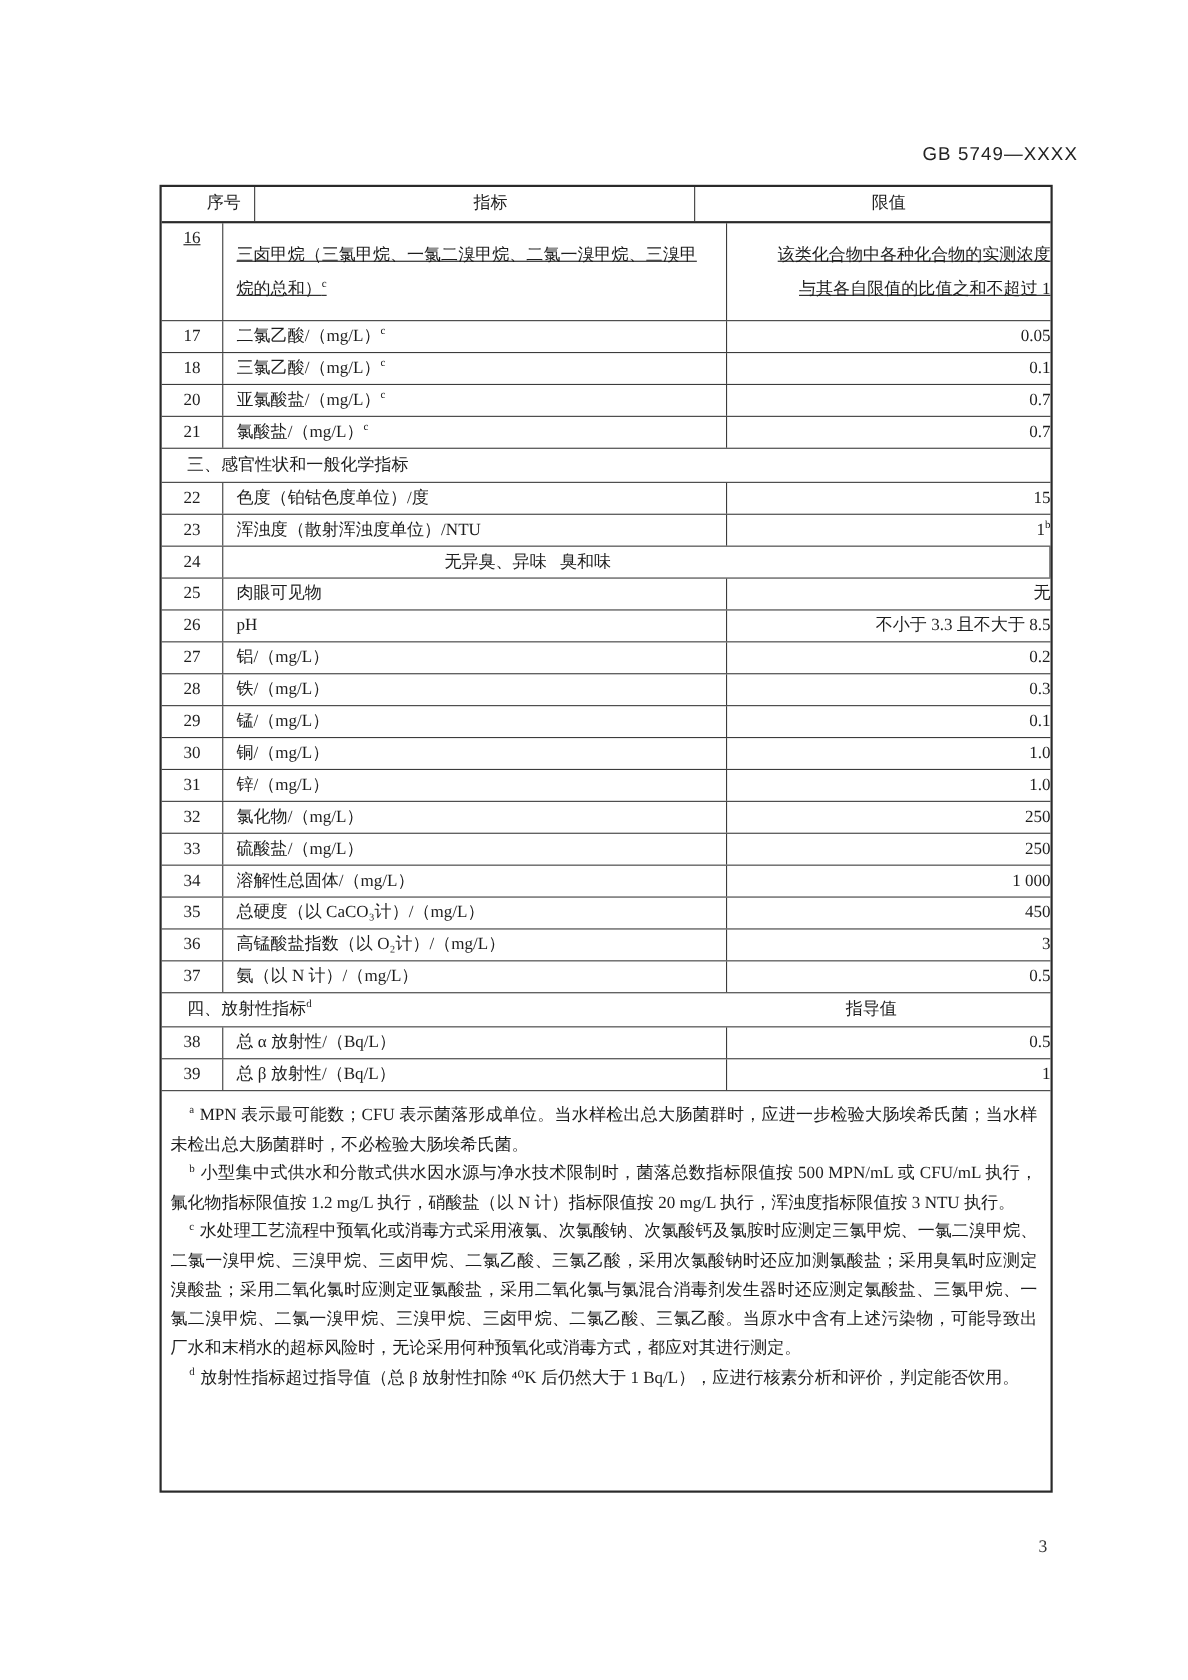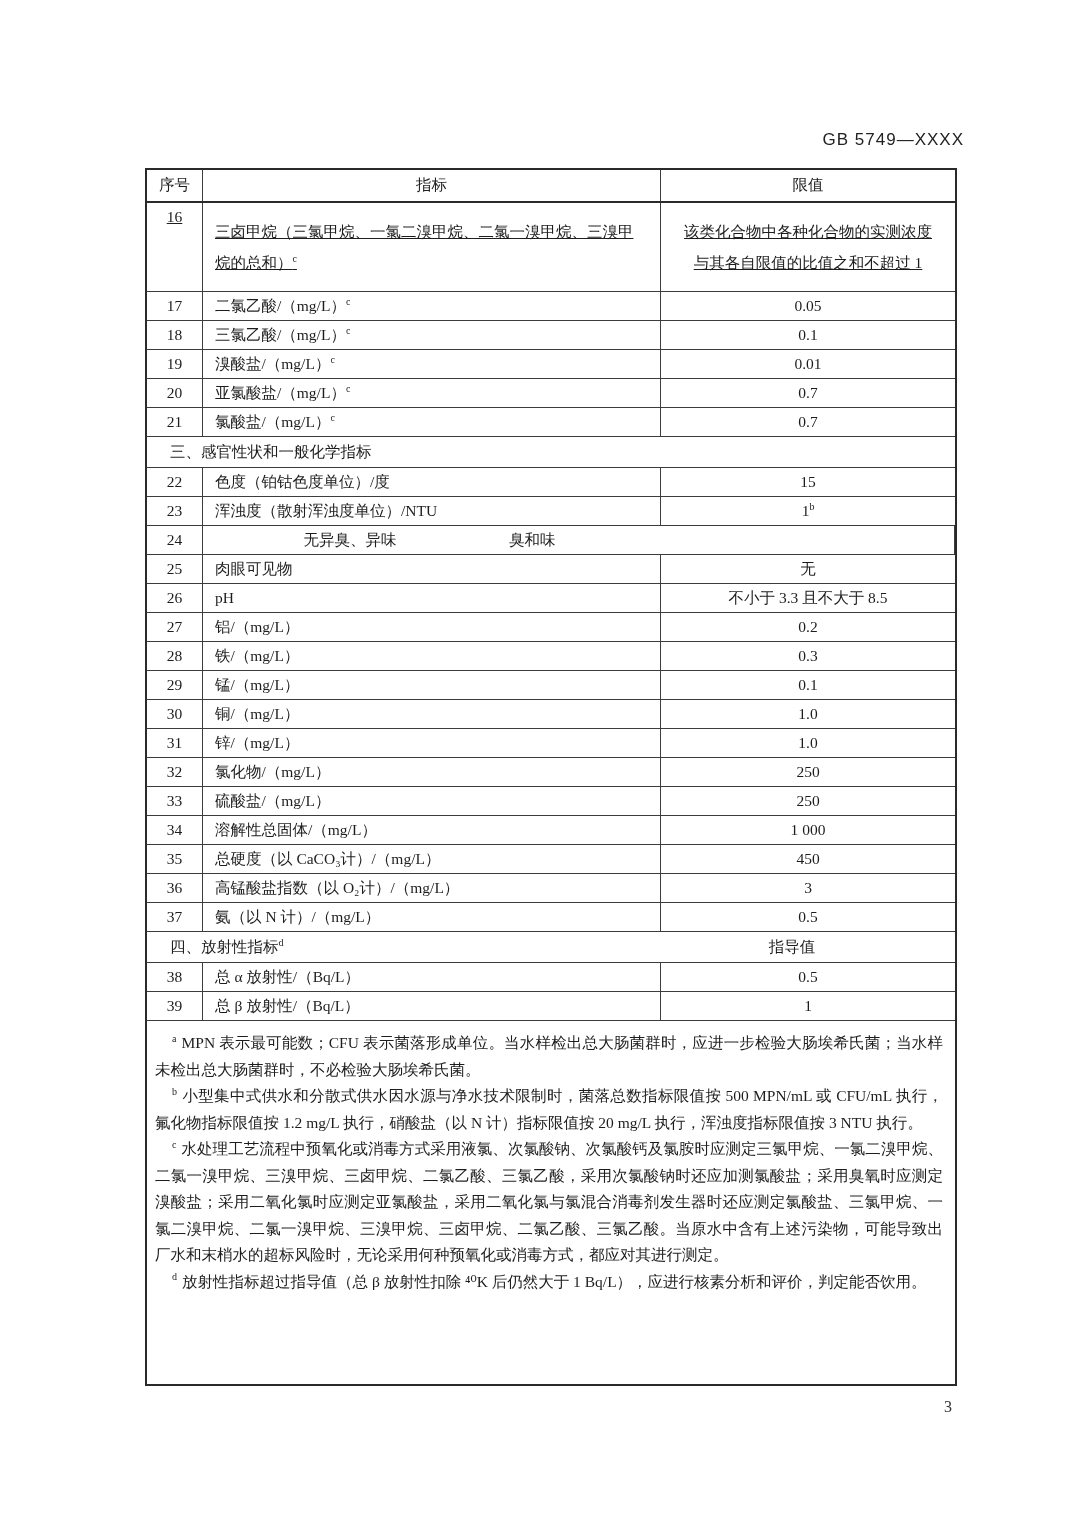--- a/index.html
+++ b/index.html
@@ -2,35 +2,35 @@
 <html><head>
 <meta charset="utf-8">
 <style>
   html,body{margin:0;padding:0;}
   body{
     width:1080px;height:1527px;background:#ffffff;position:relative;
     font-family:"Liberation Serif","DejaVu Serif",serif;color:#1d1d1d;
     -webkit-font-smoothing:antialiased;
   }
   .doc-header{
-    position:absolute;top:130px;right:116px;
+    position:absolute;top:130px;right:100px;
     font-family:"Liberation Sans","DejaVu Sans",sans-serif;
     font-size:17px;letter-spacing:1px;color:#222;
   }
   .table-wrap{
     position:absolute;left:145px;top:168px;width:812px;
     border:2px solid #2a2a2a;background:#fff;box-sizing:border-box;
   }
   .trow{display:flex;border-bottom:1px solid #3c3c3c;}
   .head-row{height:31px;border-bottom:2px solid #2a2a2a;}
   .cell{box-sizing:border-box;}
   .c-no{width:56px;border-right:1px solid #3c3c3c;text-align:center;flex:none;}
   .c-ind{flex:1;border-right:1px solid #3c3c3c;text-align:left;padding:0 12px;}
-  .c-lim{width:294px;text-align:center;flex:none;}
-  .head-row .cell{line-height:30px;font-size:15.5px;text-align:center;padding:0;}
+  .c-lim{width:294px;text-align:right;flex:none;}
+  .head-row .cell{line-height:30px;font-size:15.5px;text-align:center;padding:0;margin-left:29px;}
   .data-row{height:28px;font-size:15.5px;}
   .data-row .cell{line-height:28px;}
   .data-row.tall{height:88px;text-decoration:underline;}
   .data-row.tall .c-ind{line-height:31px;padding-top:13px;}
   .data-row.tall .c-lim{line-height:31px;padding-top:13px;}
   .section-row{height:30px;font-size:15.5px;position:relative;}
   .sec-label{line-height:30px;padding-left:23px;}
   .sec-right{position:absolute;right:16px;top:0;width:294px;text-align:center;line-height:30px;}
   sup{font-size:10px;line-height:0;vertical-align:super;}
   .footnotes{
@@ -63,25 +63,20 @@
       </div>
       <div class="trow data-row">
         <div class="cell c-no">17</div>
         <div class="cell c-ind">二氯乙酸/（mg/L）<sup>c</sup></div>
         <div class="cell c-lim">0.05</div>
       </div>
       <div class="trow data-row">
         <div class="cell c-no">18</div>
         <div class="cell c-ind">三氯乙酸/（mg/L）<sup>c</sup></div>
         <div class="cell c-lim">0.1</div>
-      </div>
-      <div class="trow data-row">
-        <div class="cell c-no">19</div>
-        <div class="cell c-ind">溴酸盐/（mg/L）<sup>c</sup></div>
-        <div class="cell c-lim">0.01</div>
       </div>
       <div class="trow data-row">
         <div class="cell c-no">20</div>
         <div class="cell c-ind">亚氯酸盐/（mg/L）<sup>c</sup></div>
         <div class="cell c-lim">0.7</div>
       </div>
       <div class="trow data-row">
         <div class="cell c-no">21</div>
         <div class="cell c-ind">氯酸盐/（mg/L）<sup>c</sup></div>
         <div class="cell c-lim">0.7</div>

